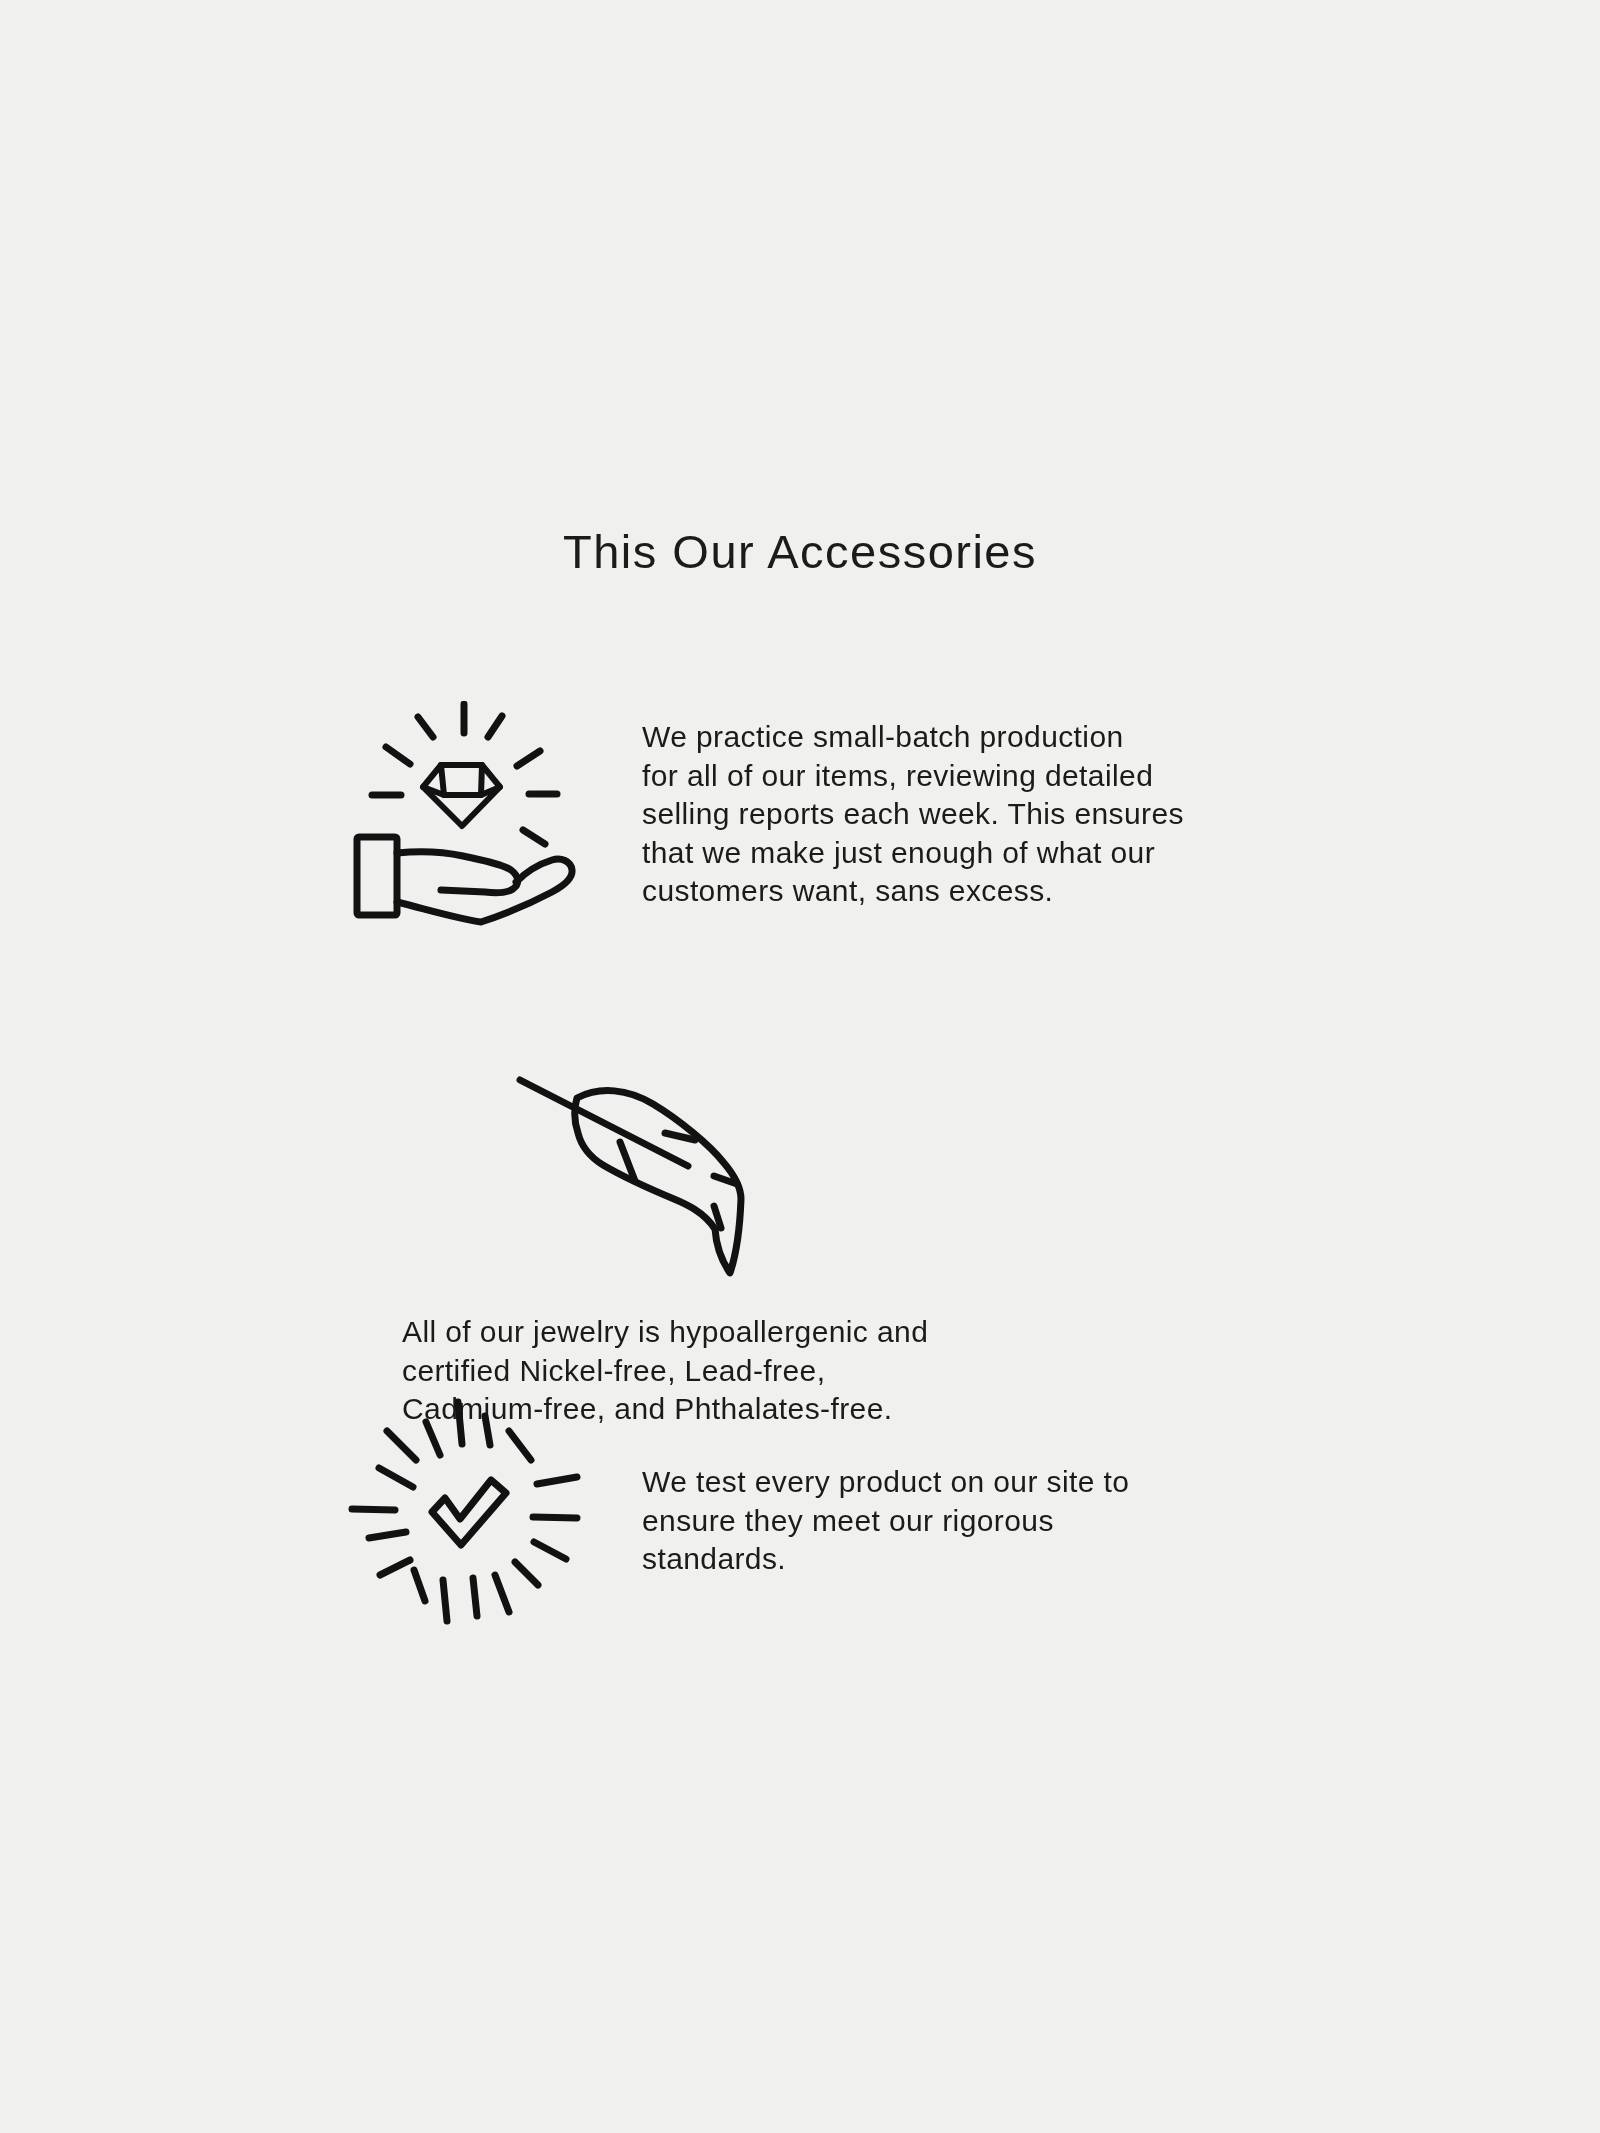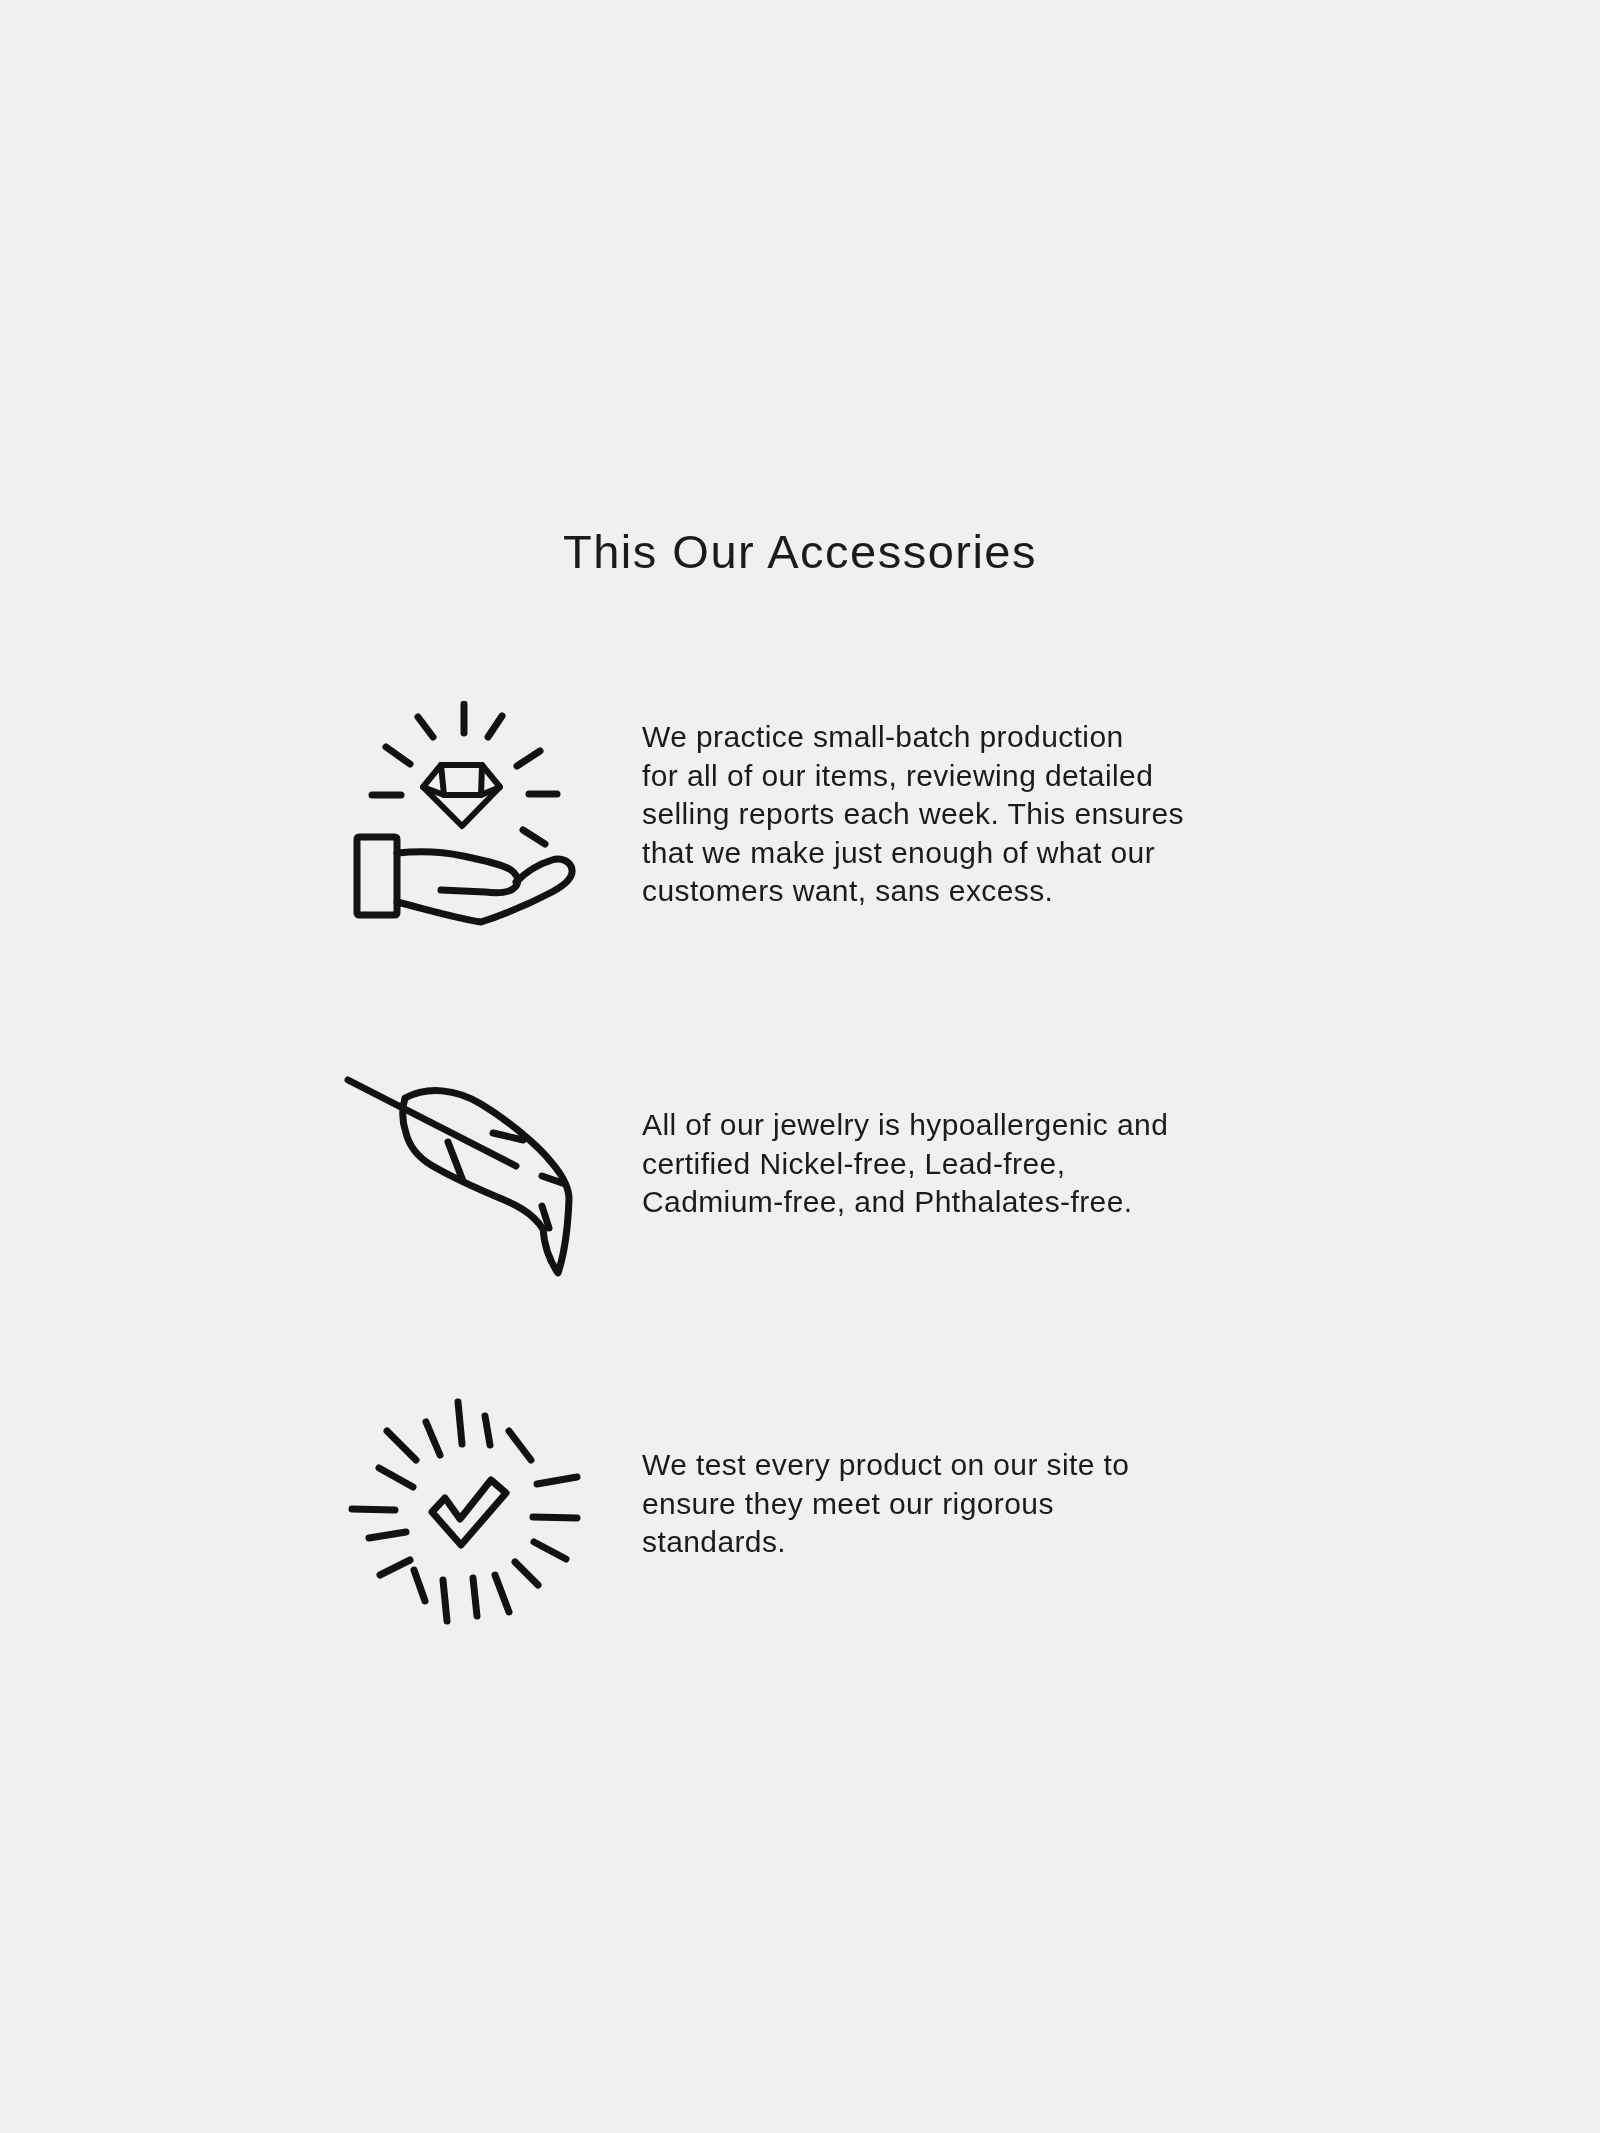--- a/index.html
+++ b/index.html
@@ -27,23 +27,24 @@
     font-size: 47px;
     line-height: 58px;
     letter-spacing: 1.5px;
     font-weight: 400;
     color: var(--ink, #1b1b1b);
   }
   .row {
     position: absolute;
     left: 344px;
     display: flex;
+    align-items: center;
   }
   .row-1 { top: 690px; }
-  .row-2 { top: 1076px; }
+  .row-2 { top: 1076px; flex-direction: column; }
   .row-3 { top: 1398px; }
   .icon-cell {
     width: 240px;
     display: flex;
     justify-content: center;
     align-items: center;
     flex: 0 0 auto;
   }
   .feature-text {
     margin-left: 58px;

